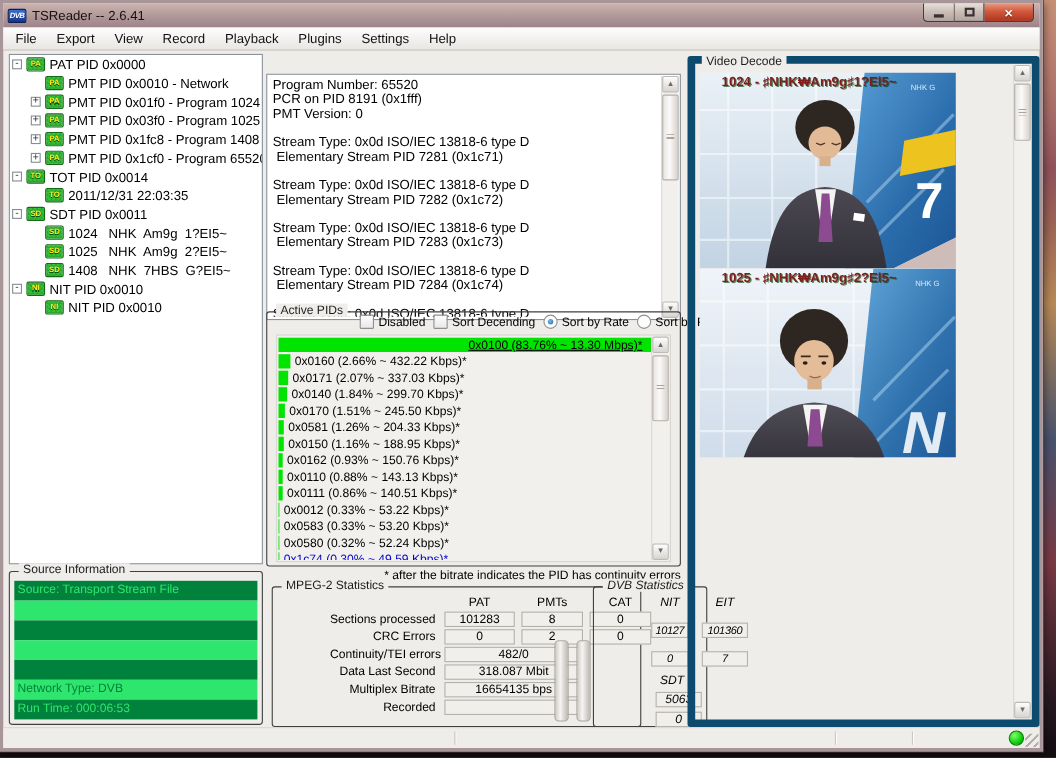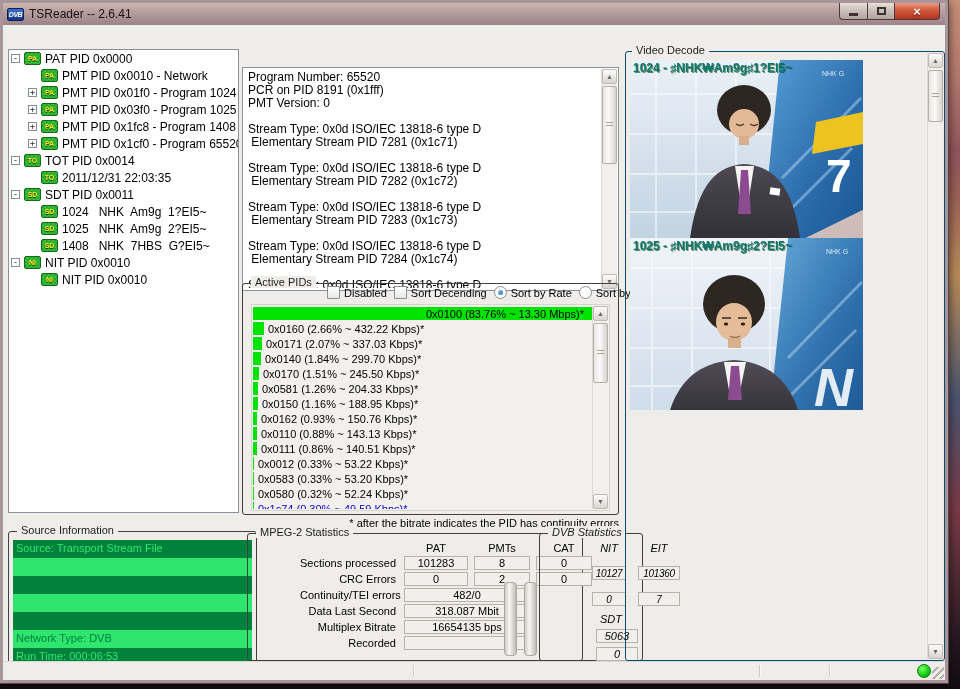--- a/index.html
+++ b/index.html
@@ -40,21 +40,21 @@
   .expander { width:9px; height:9px; border:1px solid #848c94; background:#fff; color:#333;
     font-size:9px; line-height:6px; text-align:center; flex:0 0 9px; margin-right:4px; font-family:"DejaVu Sans Mono",monospace; }
   .exp-sp { width:13px; flex:0 0 13px; }
   .tree-icon { width:17px; height:13px; flex:0 0 17px; margin-right:4px; border:1px solid #156b15; border-radius:2px;
     background:repeating-conic-gradient(#35c23a 0% 25%, #2aa52f 0% 50%) 0 0/4px 4px; color:#ffe81a; font-size:7px;
     font-weight:bold; display:flex; align-items:center; justify-content:center; text-shadow:0 1px 0 #0a4a0a; }
   .tree-label { font-size:12px; color:#000; white-space:pre; }
   .groupbox { position:absolute; border:1px solid #404040; border-radius:3px;padding-left:48px; }
   .legend { position:absolute; top:-8px; left:8px; background:#efedea; padding:0 4px; font-size:11px; color:#1d1d1d; }
   
-  .source-group { left:5px; top:528px; width:249px; height:140px; }
+  .source-group { left:5px; top:516px; width:231px; height:140px; }
   .source-rows { position:absolute; left:4px; right:4px; top:8px; bottom:4px; display:flex; flex-direction:column; }
   .srow { flex:1; font-size:11px; line-height:1.35; padding:1px 3px 0 3px; white-space:nowrap; overflow:hidden; }
   .srow.dark  { background:var(--src-dark);  color:var(--src-light); }
   .srow.light { background:var(--src-light); color:var(--src-dark); }
   
   .prog-panel { position:absolute; left:239px; top:44px; width:377px; height:224px;margin-top:20px; }
   .prog-text { position:absolute; left:5px; top:3px; right:20px; bottom:2px; font-size:12px; line-height:13px;
     white-space:pre; overflow:hidden; color:#000; }
   
   .vscroll { position:absolute; top:1px; bottom:1px; right:1px; width:16px; background:#f2f0ed; border-left:1px solid #dcd8d3; }
@@ -72,21 +72,21 @@
   .checkbox { width:13px; height:13px; border:1px solid #8e8f8f; background:linear-gradient(180deg,#fefefe,#e8e8e8); border-radius:1px; }
   .radio { width:13px; height:13px; border:1px solid #8e8f8f; background:#fdfdfd; border-radius:50%; position:relative; }
   .radio.sel::after { content:""; position:absolute; left:3px; top:3px; width:5px; height:5px; border-radius:50%;
     background:radial-gradient(circle at 35% 35%, #7ab8e8, #2a6ca8); }
   .pid-list { position:absolute; left:8px; right:8px; top:20px; bottom:3px; background:#f2f0ed; border:1px solid #d8d4cf; }
   .pid-rows { position:absolute; left:1px; top:1px; right:17px; bottom:1px; overflow:hidden; }
   .pid-row { position:relative; height:15px; display:flex; align-items:center; }
   .pid-bar { height:13px; background:var(--pid-green); flex:0 0 auto; }
   .pid-text { font-size:11px; margin-left:4px; white-space:nowrap; color:#000; }
   .pid-row.full .pid-bar { width:100%; }
-  .pid-row.full .pid-text { position:absolute; right:8px; margin:0; }
+  .pid-row.full .pid-text { position:absolute; right:8px; margin:0;text-decoration:underline; }
   .pid-row.blue .pid-text { color:#0000cc; }
   .pids-footnote { position:absolute; left:239px; top:514px; width:377px; text-align:right; font-size:11px; color:#000; }
   
   .mpeg-group { left:244px; top:530px; width:336px; height:128px; }
   .stats-grid { display:grid; grid-template-columns:98px 64px 56px 56px; column-gap:6px; row-gap:2px;
     padding:8px 4px 0 4px; font-size:11px; align-items:center; }
   .sg-head { text-align:center; color:#000; }
   .sg-label { text-align:right; padding-right:2px; white-space:nowrap; color:#000; }
   .field { height:14px; line-height:13px; background:#f1efec; border:1px solid #b5b1ab; text-align:center;
     font-size:11px; color:#000; overflow:hidden; }
@@ -96,27 +96,27 @@
   .gauge.g1 { left:256px; } .gauge.g2 { left:276px; }
   .dvb-group { left:536px; top:530px; width:104px; height:128px;font-style:italic; }
   .dvb-grid { display:grid; grid-template-columns:34px 42px; column-gap:4px; row-gap:3px; padding:8px 0 0 4px;
     font-size:10px; align-items:center;gap:12px; }
   .dvb-grid .sg-head { font-size:11px; }
   .dvb-grid .field { font-size:10px; letter-spacing:-.3px; }
   .dvb-sdt { padding:7px 0 0 8px; }
   .dvb-sdt .lbl { font-size:11px; padding-left:4px; color:#000; }
   .dvb-sdt .field { width:42px; margin-top:4px; }
   
-  .video-group { position:absolute; left:622px; top:48px; width:320px; height:610px; border:1px solid #0c4a6e; border-radius:3px; }
+  .video-group { position:absolute; left:622px; top:48px; width:320px; height:610px; border:7px solid #0c4a6e; border-radius:3px; }
   .video-title { position:absolute; top:-8px; left:6px; background:#efedea; padding:0 4px; font-size:11px; color:#1d1d1d; }
   .video-thumb { position:absolute; left:4px; width:233px; }
   .vt-1 { top:8px; height:178px; }
   .vt-2 { top:186px; height:172px; }
   .video-thumb svg { width:100%; height:100%; display:block; }
-  .video-label { position:absolute; left:3px; top:1px; font-size:12px; font-weight:bold; color:#0f766e;
+  .video-label { position:absolute; left:20px; top:1px; font-size:12px; font-weight:bold; color:#7f1d1d;
     text-shadow:1px 1px 0 rgba(0,60,0,.6); white-space:nowrap; }
   
   .statusbar { position:absolute; left:0; right:0; top:658px; height:19px; background:#efedea; border-top:1px solid #dbd7d2; }
   .sb-sep { position:absolute; top:3px; bottom:3px; width:1px; background:#cbc7c1; box-shadow:1px 0 0 #fbfaf9; }
   .status-dot { position:absolute; right:14px; top:2px; width:14px; height:14px; border-radius:50%;
     border:1px solid #0a7a0a; background:radial-gradient(circle at 35% 30%, #7dff6a, #00c400 70%, #009400); }
   .resize-grip { position:absolute; right:1px; bottom:1px; width:12px; height:12px;
     background:repeating-linear-gradient(135deg, transparent 0 3px, #b4b0aa 3px 5px); }
 </style>
 </head>
@@ -134,20 +134,30 @@
           </div>
         <div class="wbtn wbtn-max">
             <div class="glyph-max"></div>
           </div>
         <div class="wbtn wbtn-close">
             <span class="glyph-close">×</span>
           </div>
       </div>
     </div>
 
+    <div class="menubar">
+        <span class="menu-item">File</span>
+        <span class="menu-item">Export</span>
+        <span class="menu-item">View</span>
+        <span class="menu-item">Record</span>
+        <span class="menu-item">Playback</span>
+        <span class="menu-item">Plugins</span>
+        <span class="menu-item">Settings</span>
+        <span class="menu-item">Help</span>
+      </div>
 
     <div class="tree-panel sunken">
         <div class="tree-row">
           <span style="width: 2px; flex: 0 0 auto;"></span>
           <span class="expander">-</span>
           <span class="tree-icon">PA</span>
           <span class="tree-label">PAT PID 0x0000</span>
         </div>
         <div class="tree-row">
           <span style="width: 19px; flex: 0 0 auto;"></span>

